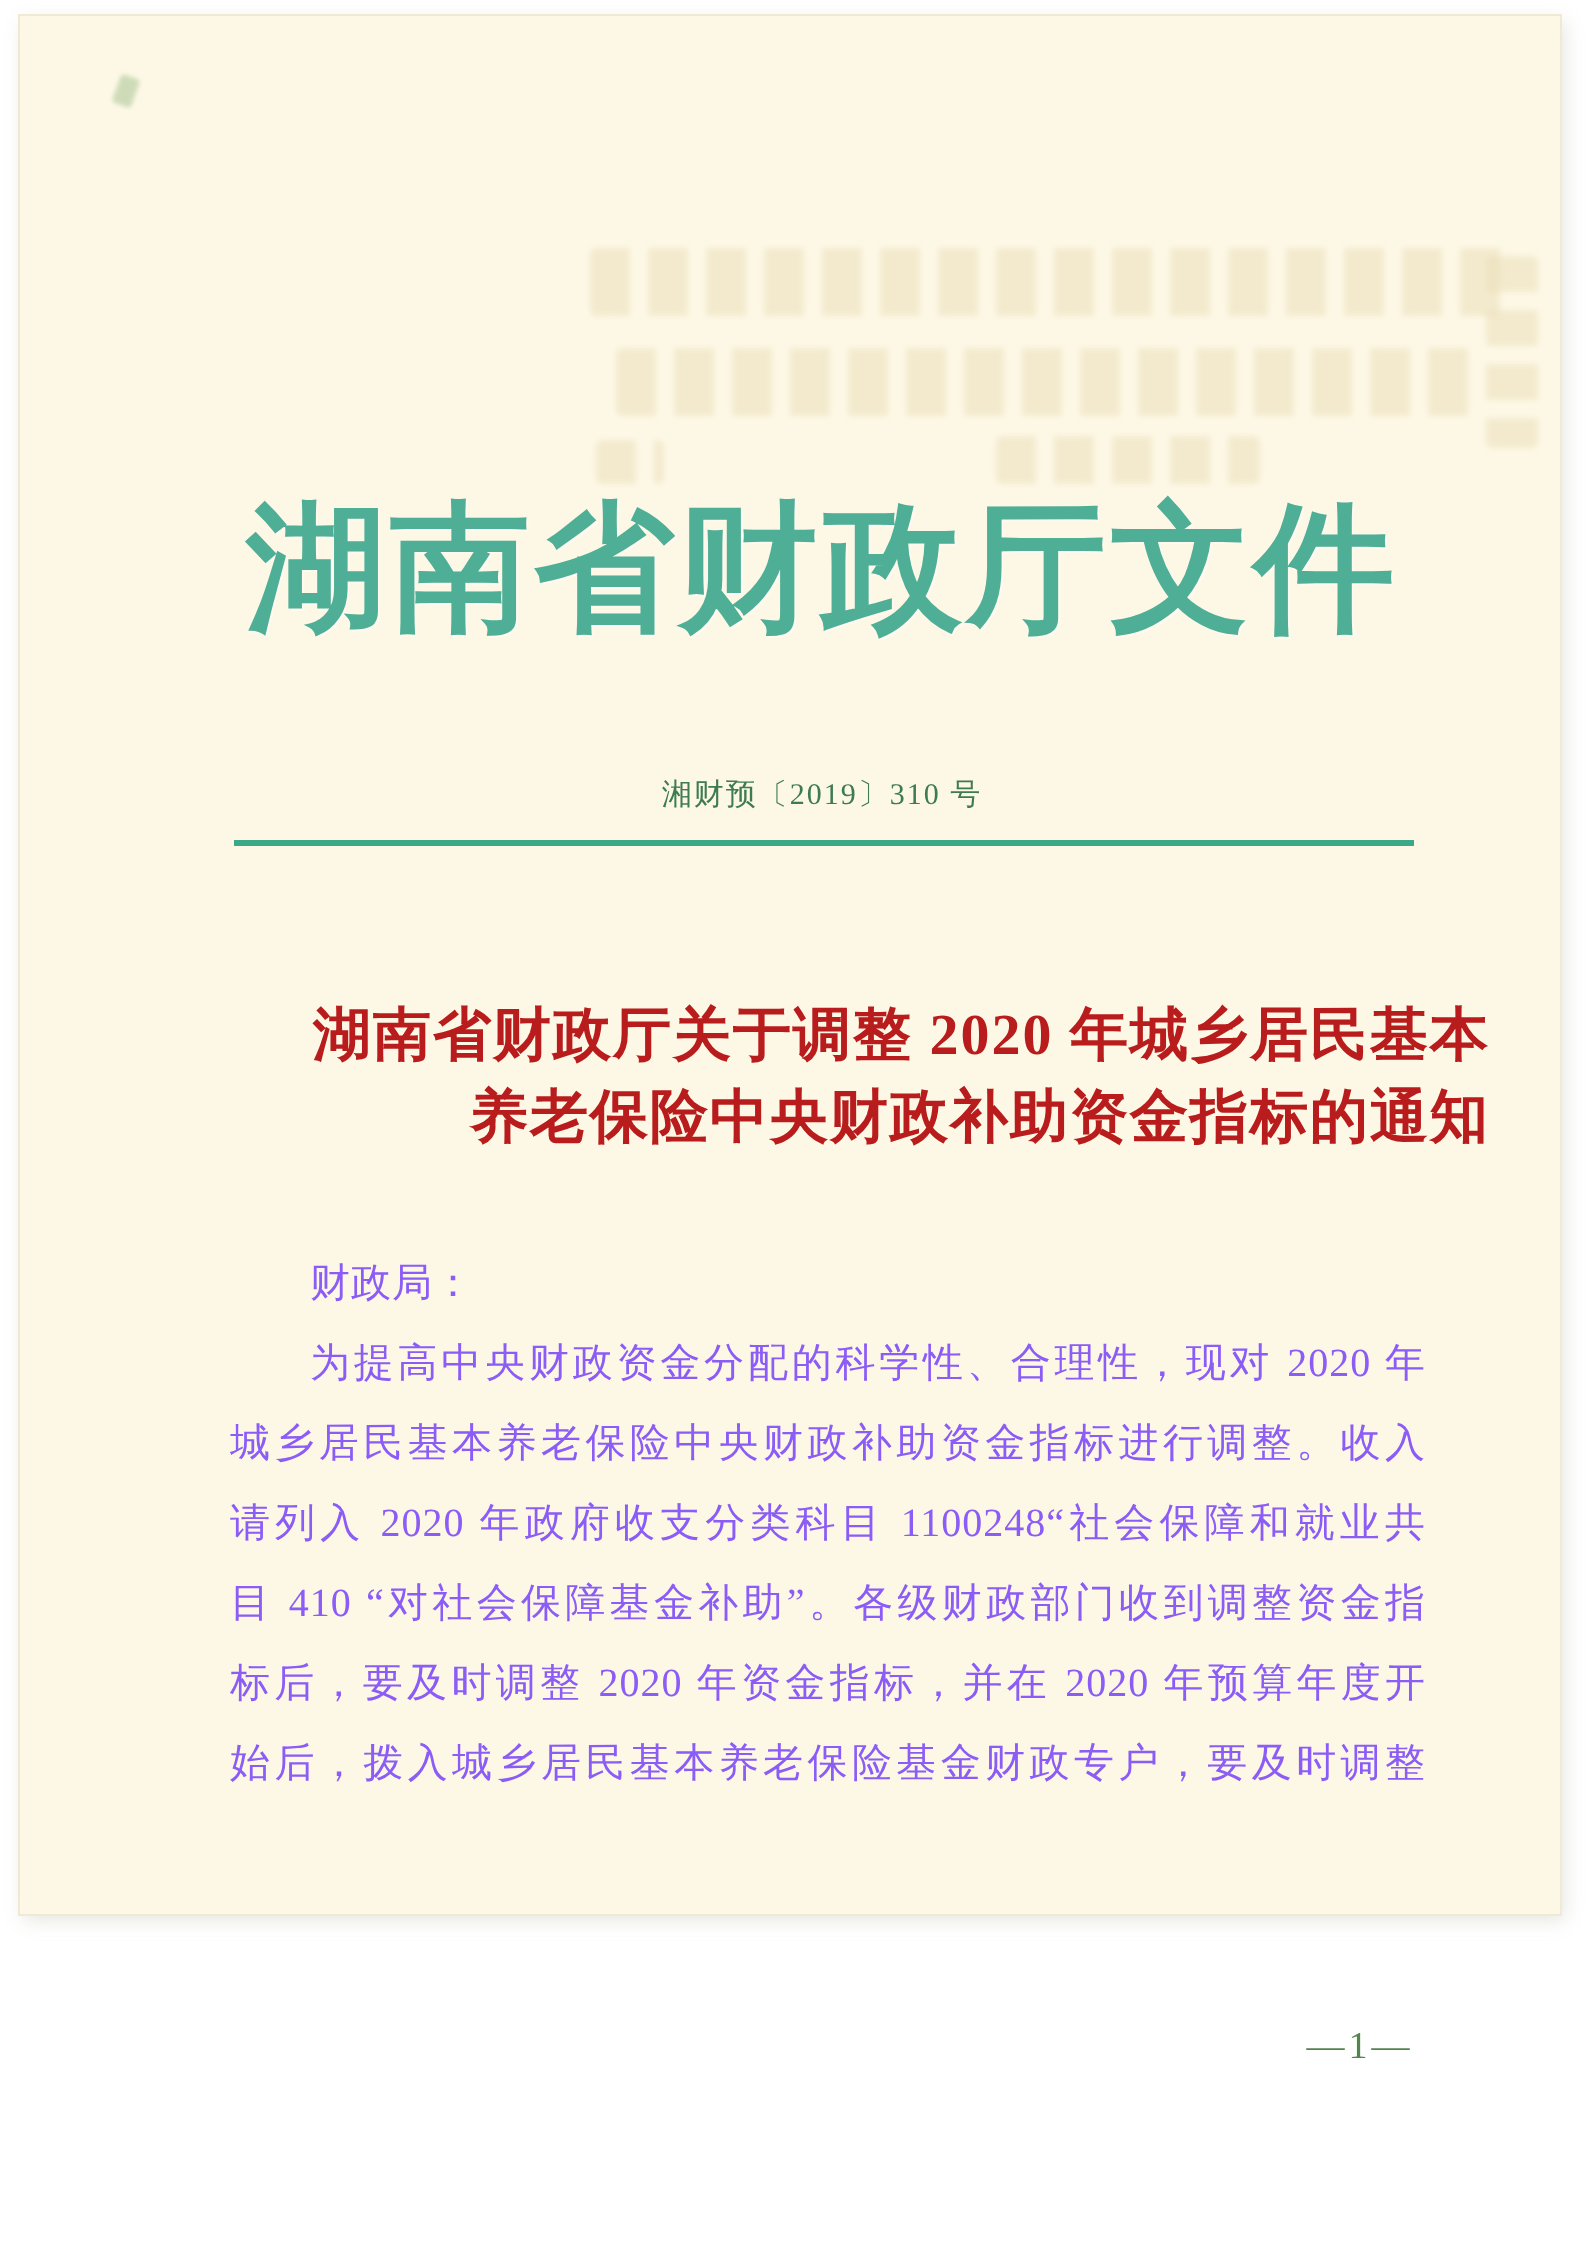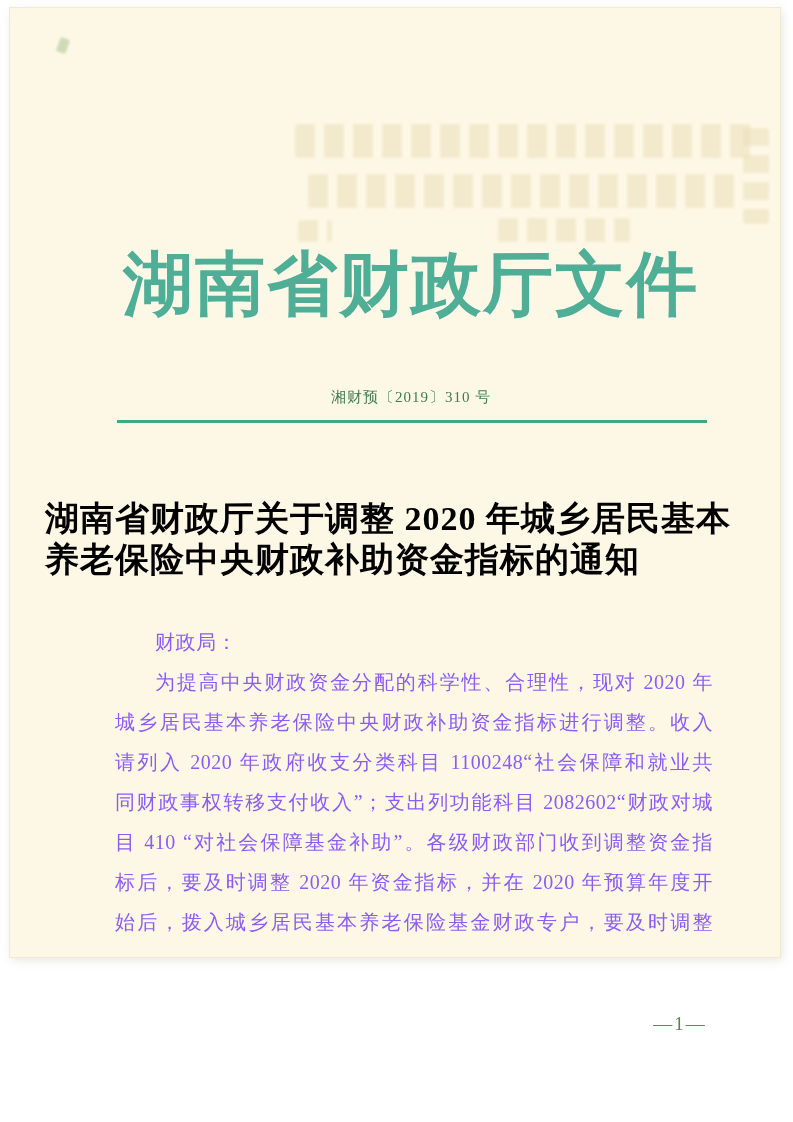--- a/index.html
+++ b/index.html
@@ -53,24 +53,24 @@
     color:#3d7b50;
     letter-spacing:1px;
   }
   .rule {
     position:absolute; left:107px; top:412px;
     width:590px; height:3px;
     background:#3ba888;
   }
   .notice-title {
     position:absolute; left:35px; top:490px; width:700px;
-    text-align:left;
-    font-size:34px; font-weight:700;
+    text-align:right;
+    font-size:29px; font-weight:700;
     line-height:41px;
-    color:#000000;
+    color:#b91c1c;
     letter-spacing:1px;
     margin:0;
   }
   .body-text {
     position:absolute; left:105px; top:614px;
     width:598px;
     font-size:20px;
     line-height:40px;
     color:#8b5cf6;
     letter-spacing:.5px;
@@ -114,21 +114,20 @@
   <h2 class="notice-title">
     <span>湖南省财政厅关于调整 2020 年城乡居民基本</span><br>
     <span>养老保险中央财政补助资金指标的通知</span>
   </h2>
 
   <div class="body-text">
     <div class="salutation">财政局：</div>
     <div class="line" style="text-indent:2em;">为提高中央财政资金分配的科学性、合理性，现对 2020 年</div>
     <div class="line">城乡居民基本养老保险中央财政补助资金指标进行调整。收入</div>
     <div class="line">请列入 2020 年政府收支分类科目 1100248“社会保障和就业共</div>
-    <div class="line">同财政事权转移支付收入”；支出列功能科目 2082602“财政对城</div>
     <div class="line">目 410 “对社会保障基金补助”。各级财政部门收到调整资金指</div>
     <div class="line">标后，要及时调整 2020 年资金指标，并在 2020 年预算年度开</div>
     <div class="line">始后，拨入城乡居民基本养老保险基金财政专户，要及时调整</div>
   </div>
 
   <div class="page-number">—1—</div>
 
 </div>
 
 </body></html>

